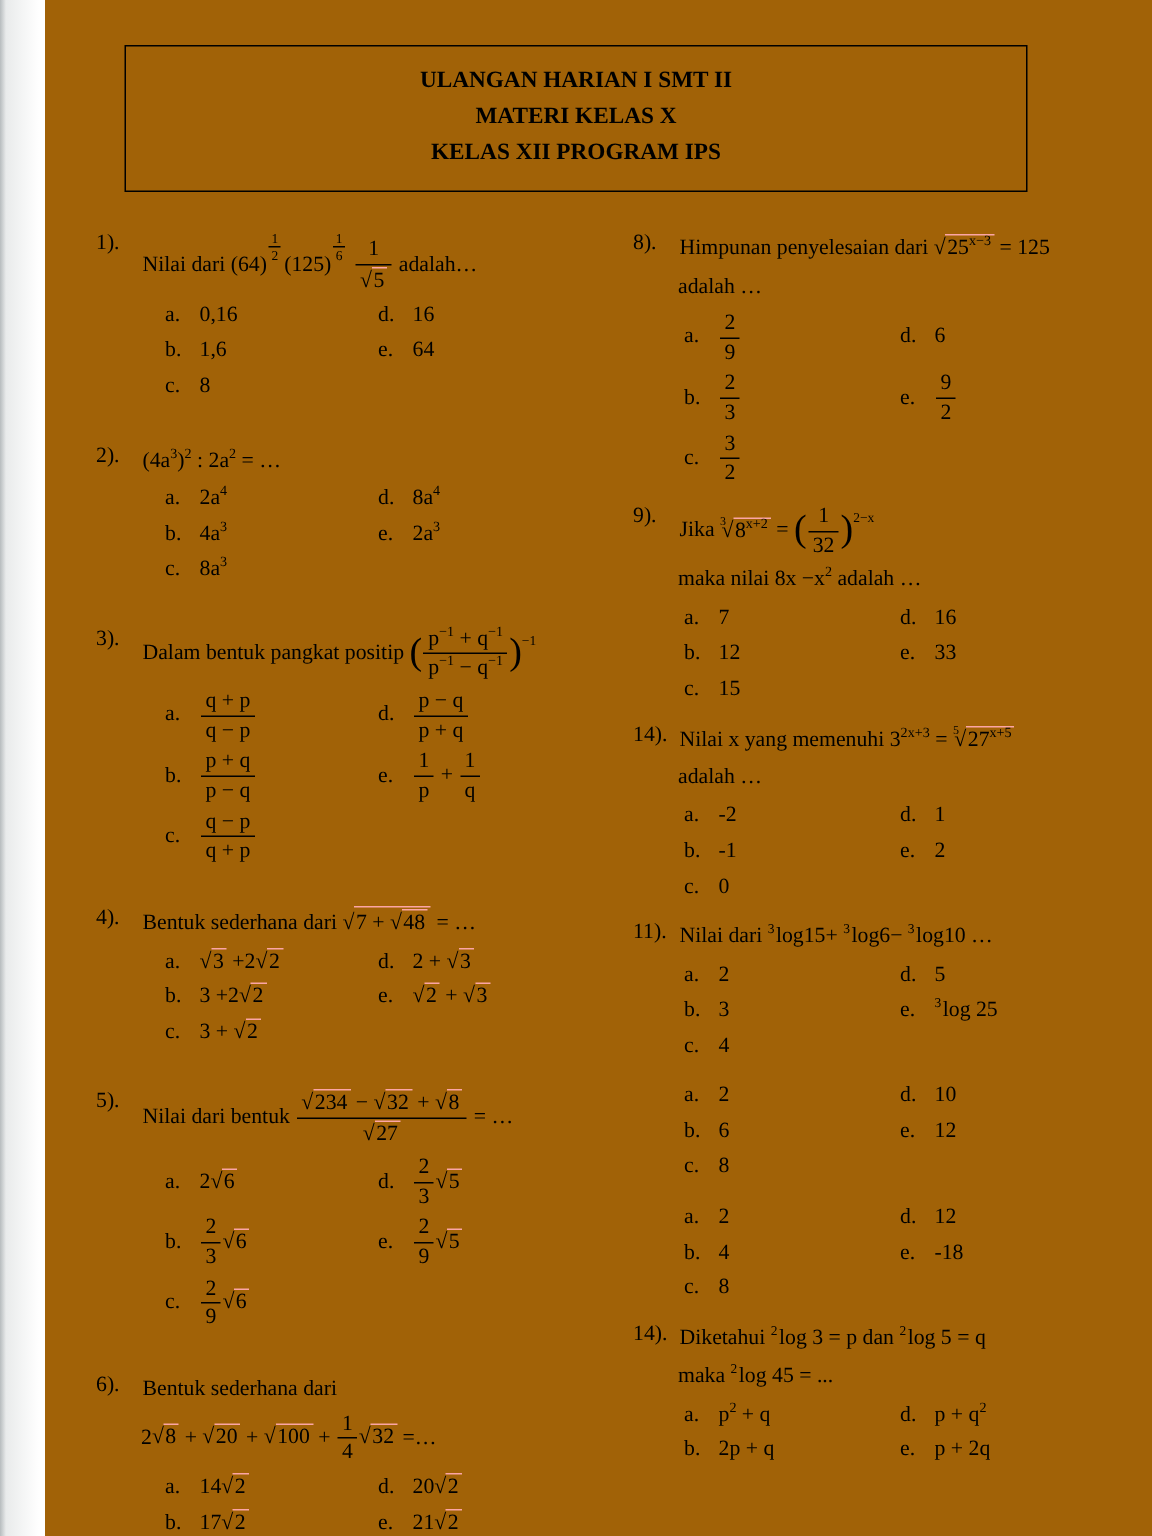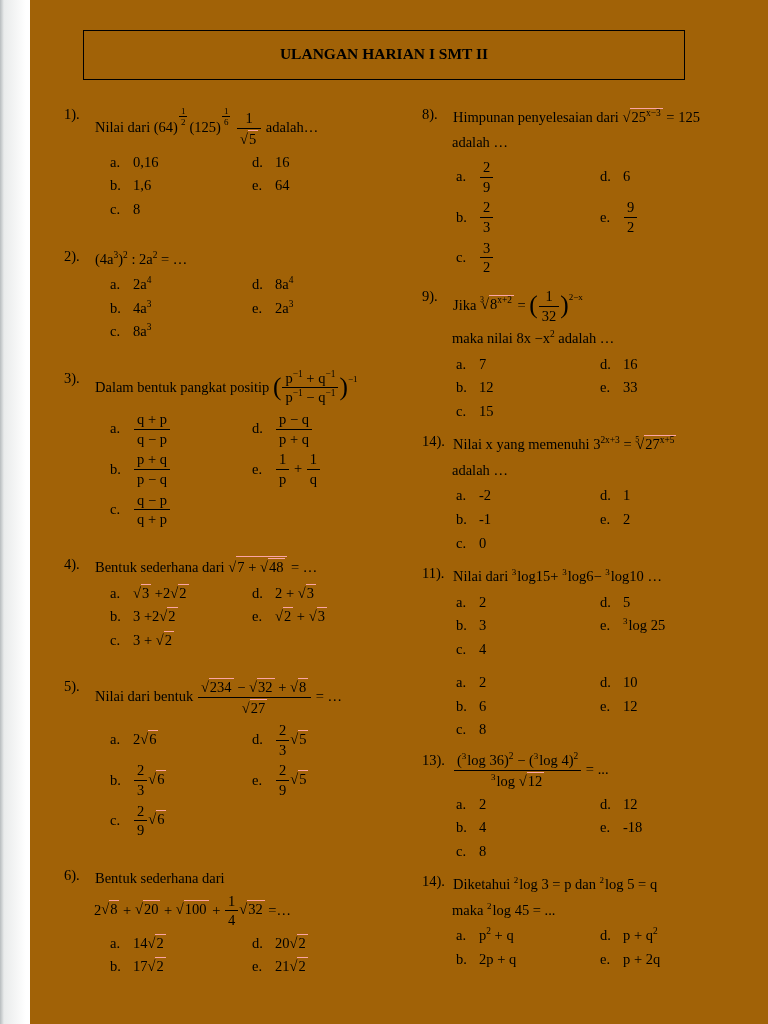--- a/index.html
+++ b/index.html
@@ -54,20 +54,22 @@
   .bp { font-size:1.75em; vertical-align:-0.12em; line-height:0; font-weight:400; }
 </style>
 </head>
 <body>
 
 <div class="page">
   <div class="page-edge"></div>
 
   <div class="header-box">
     <div>ULANGAN HARIAN I SMT II</div>
+    <div>MATERI KELAS X</div>
+    <div>KELAS XII PROGRAM IPS</div>
   </div>
 
   <div class="cols">
     <div class="col-left">
         <div class="question">
           <div class="q-head">
             <span class="q-num">1).</span>
             <span class="q-body">Nilai dari (64)<span class="fr ex"><span class="nu">1</span><span class="de">2</span></span>(125)<span class="fr ex"><span class="nu">1</span><span class="de">6</span></span> <span class="fr"><span class="nu">1</span><span class="de"><span class="sq">√<span class="vin">5</span></span></span></span> adalah…</span>
           </div>
           <div class="opts">
@@ -439,24 +441,20 @@
             <div class="opt-row">
               <div class="opt">
                 <span class="opt-label">c.</span>
                 <span class="opt-val">8</span>
               </div>
               <div class="opt"></div>
             </div>
           </div>
         </div>
         <div class="question">
-          <div class="q-head">
-            <span class="q-num">13).</span>
-            <span class="q-body"><span class="fr"><span class="nu">(<sup class="pl">3</sup>log 36)<sup>2</sup> − (<sup class="pl">3</sup>log 4)<sup>2</sup></span><span class="de"><sup class="pl">3</sup>log <span class="sq">√<span class="vin">12</span></span></span></span> = ...</span>
-          </div>
           <div class="opts">
             <div class="opt-row">
               <div class="opt">
                 <span class="opt-label">a.</span>
                 <span class="opt-val">2</span>
               </div>
               <div class="opt">
                 <span class="opt-label">d.</span>
                 <span class="opt-val">12</span>
               </div>

